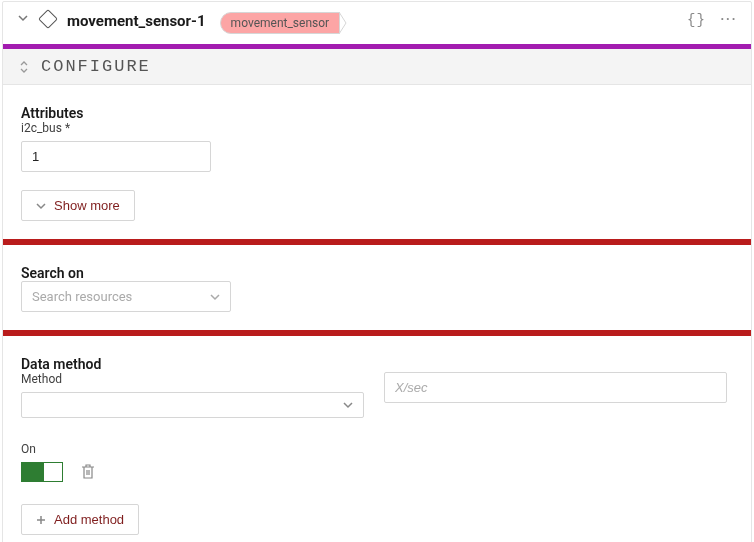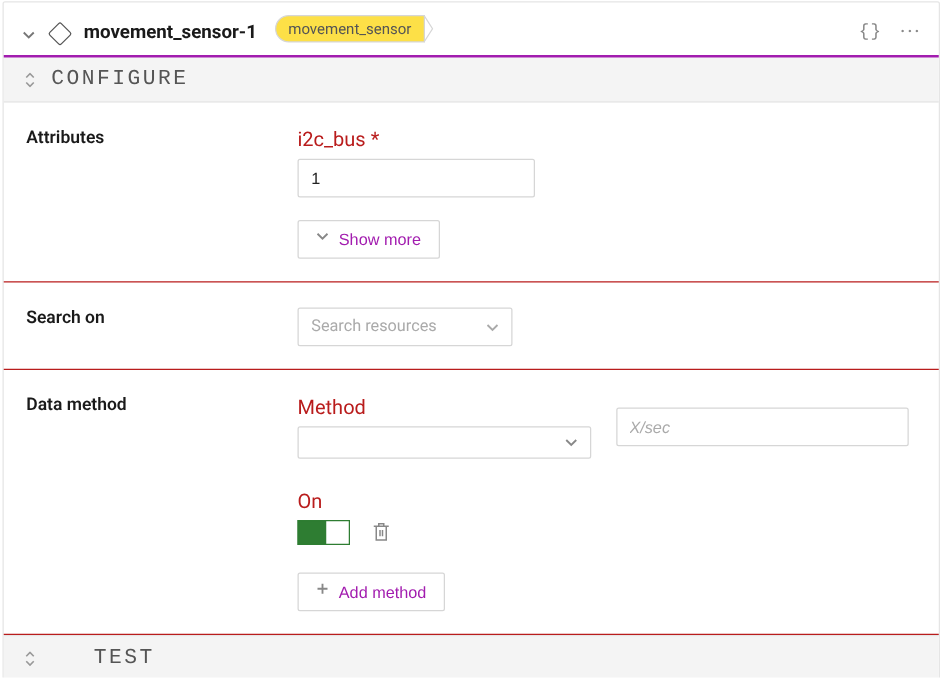--- a/index.html
+++ b/index.html
@@ -13,24 +13,24 @@
     font-size: 13px;
   }
   .panel {
     border: 1px solid #e5e5e5;
     border-radius: 2px;
     width: 750px;
     margin: 1px 0 0 2px;
   }
   .header {
     display: flex;
-    align-items: flex-end;
+    align-items: flex-start;
     padding: 10px 14px;
     gap: 10px;
-    border-bottom: 2px solid #a21caf;
+    border-bottom: 5px solid #a21caf;
     position: relative;
   }
   .chevron-small {
     width: 12px; height: 12px;
     color: #777;
     display: inline-flex;
     align-items: center;
     justify-content: center;
     cursor: pointer;
   }
@@ -49,21 +49,21 @@
   }
   .crumb-wrap {
     display: flex;
     align-items: center;
   }
   .crumb {
     border: 1px solid #d6d6d6;
     padding: 3px 10px;
     font-size: 12px;
     color: #555;
-    background: #fde047;
+    background: #fca5a5;
     white-space: nowrap;
   }
   .crumb.first {
     border-top-left-radius: 999px;
     border-bottom-left-radius: 999px;
   }
   .crumb-arrow {
     position: relative;
     margin-left: -1px;
     display: inline-flex;
@@ -117,82 +117,82 @@
     width: 14px; height: 14px;
     display: inline-flex;
     flex-direction: column;
     justify-content: center;
     align-items: center;
     color: #999;
     cursor: pointer;
   }
   .row {
     display: flex;
-    border-bottom: 1px solid #b91c1c;
+    border-bottom: 6px solid #b91c1c;
     padding: 20px 24px 18px 18px;
-    gap: 29px;
+    gap: 0;
+    flex-direction: column;
   }
   .row:last-of-type { border-bottom: none; }
   .row-label {
     width: 188px;
     font-weight: 600;
     font-size: 14px;
     color: #1a1a1a;
     flex-shrink: 0;
   }
   .row-body {
     flex: 1;
   }
   .field-label {
-    font-size: 16px;
-    color: #b91c1c;
+    font-size: 12px;
+    color: #404040;
     margin-bottom: 6px;
   }
   .text-input {
     border: 1px solid #d6d6d6;
     padding: 7px 10px;
     font-size: 13px;
     width: 190px;
     border-radius: 2px;
     color: #222;
   }
   .text-input::placeholder { color: #aaa; }
   .btn {
     border: 1px solid #d6d6d6;
     background: #fff;
     padding: 7px 14px;
     font-size: 13px;
-    color: #a21caf;
-    border-radius: 2px;
-    display: inline-flex;
-    align-items: flex-start;
+    color: #7f1d1d;
+    border-radius: 2px;
+    display: inline-flex;
+    align-items: center;
     gap: 8px;
     cursor: pointer;
   }
   .btn .ico { color: #888; display: inline-flex; }
   .select-box {
     border: 1px solid #d6d6d6;
     border-radius: 2px;
     padding: 7px 10px;
-    width: 172px;
+    width: 210px;
     display: flex;
     align-items: center;
     justify-content: space-between;
     font-size: 13px;
     color: #aaa;
     cursor: pointer;
     background: #fff;
   }
   .select-box.empty .caret { color: #aaa; }
   .caret { color: #888; display: inline-flex; }
   .capture-grid {
     display: flex;
     gap: 20px;
     margin-bottom: 24px;
-    align-items: center;
   }
   .capture-col { flex: 1; }
   .toggle-row {
     display: flex;
     align-items: center;
     gap: 18px;
     margin-bottom: 22px;
   }
   .toggle {
     width: 42px;

